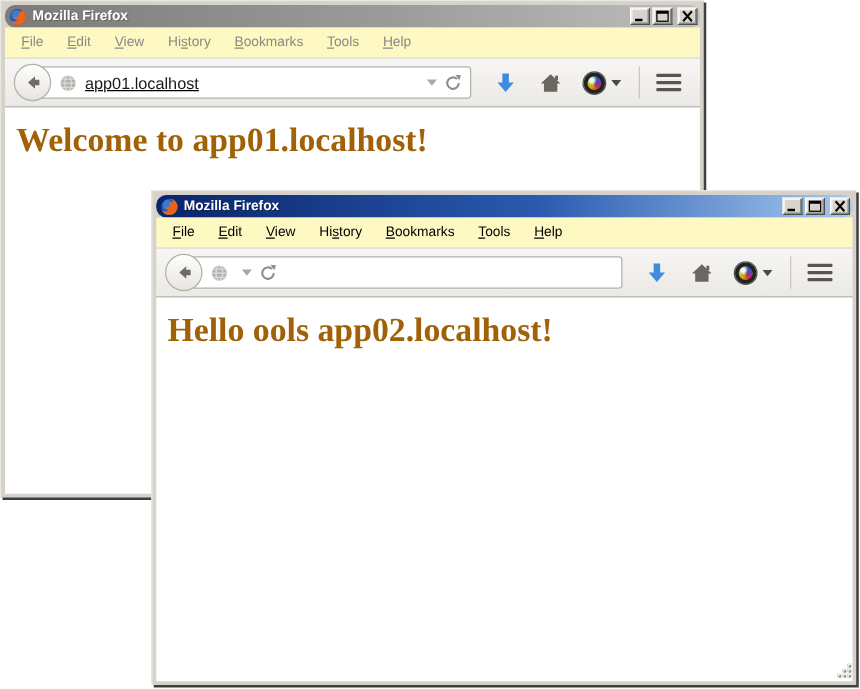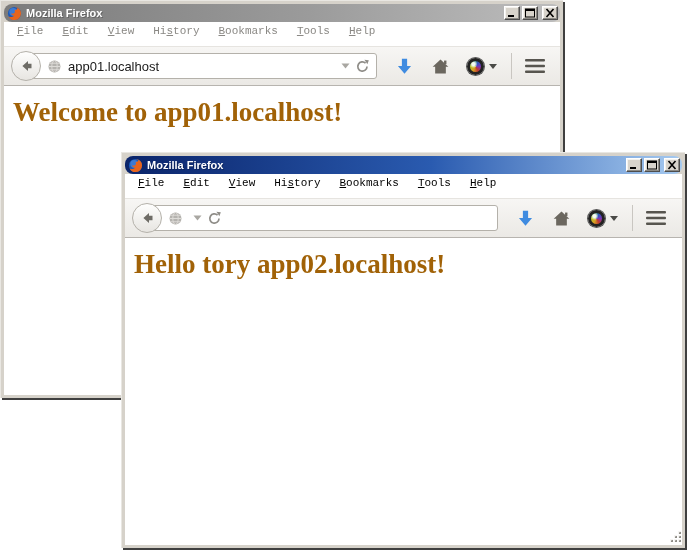--- a/index.html
+++ b/index.html
@@ -45,25 +45,24 @@
     border-color: #ffffff #4e4e4e #4e4e4e #ffffff;
     box-shadow: inset -1px -1px 0 #8c8a85, inset 1px 1px 0 #f4f2ee;
     display: flex; align-items: center; justify-content: center;
   }
   .wbtn.close { margin-left: 2px; }
   .wbtn svg { display: block; }
 
   
   .menubar {
     height: 24px; flex: 0 0 24px;
-    background: #ffffff;
-    display: flex; 
+    background: #fef9c3;
+    display: flex; align-items: center;
     padding-left: 5px;
     font-size: 11px;
-    font-family: Liberation Mono, monospace;
   }
   .menu-item { padding: 3px 8px; margin-right: 3px; color: #000; cursor: default; white-space: nowrap; }
   .win--inactive .menu-item { color: #8a8884; }
   .accel { text-decoration: underline; }
 
   
   .toolbar {
     height: 40px; flex: 0 0 40px;
     background: linear-gradient(#f7f6f4, #ebe9e5);
     border-top: 1px solid #e6e4e0;
@@ -80,21 +79,21 @@
     position: relative; z-index: 2;
   }
   .urlbar {
     height: 26px; flex: 0 0 352px;
     margin-left: -16px;
     background: #ffffff;
     border: 1px solid #b4b1aa;
     border-radius: 3px;
     display: flex; align-items: center;
     padding: 0 6px 0 21px;
-    position: relative; z-index: 1;
+    position: relative; z-index: 1; text-decoration: underline;
   }
   .url-text { flex: 1 1 auto; font-size: 13px; color: #1a1a1a; white-space: nowrap; overflow: hidden; }
   .url-drop { margin: 0 5px 0 4px; display: flex; }
   .tool-ico { display: flex; align-items: center; justify-content: center; }
   .dl-btn    { margin-left: 18px; }
   .home-btn  { margin-left: 17px; }
   .addon-btn { margin-left: 17px; display: flex; align-items: center; }
   .lens {
     width: 17px; height: 17px; border-radius: 50%;
     background:
@@ -313,21 +312,21 @@
     <span class="tool-ico menu-btn">
       <svg width="22" height="16" viewBox="0 0 22 16">
           <rect x="1" y="1" width="20" height="2.6" rx="1" fill="#57554f"></rect>
           <rect x="1" y="6.7" width="20" height="2.6" rx="1" fill="#57554f"></rect>
           <rect x="1" y="12.4" width="20" height="2.6" rx="1" fill="#57554f"></rect>
         </svg>
     </span>
   </div>
 
   <div class="content">
-    <h1>Hello tory app02.localhost!</h1>
+    <h1>Hello ools app02.localhost!</h1>
     <span class="grip">
         <i class="d1"></i>
         <i class="d2"></i>
         <i class="d3"></i>
         <i class="d4"></i>
         <i class="d5"></i>
         <i class="d6"></i>
       </span>
   </div>
 </div>

